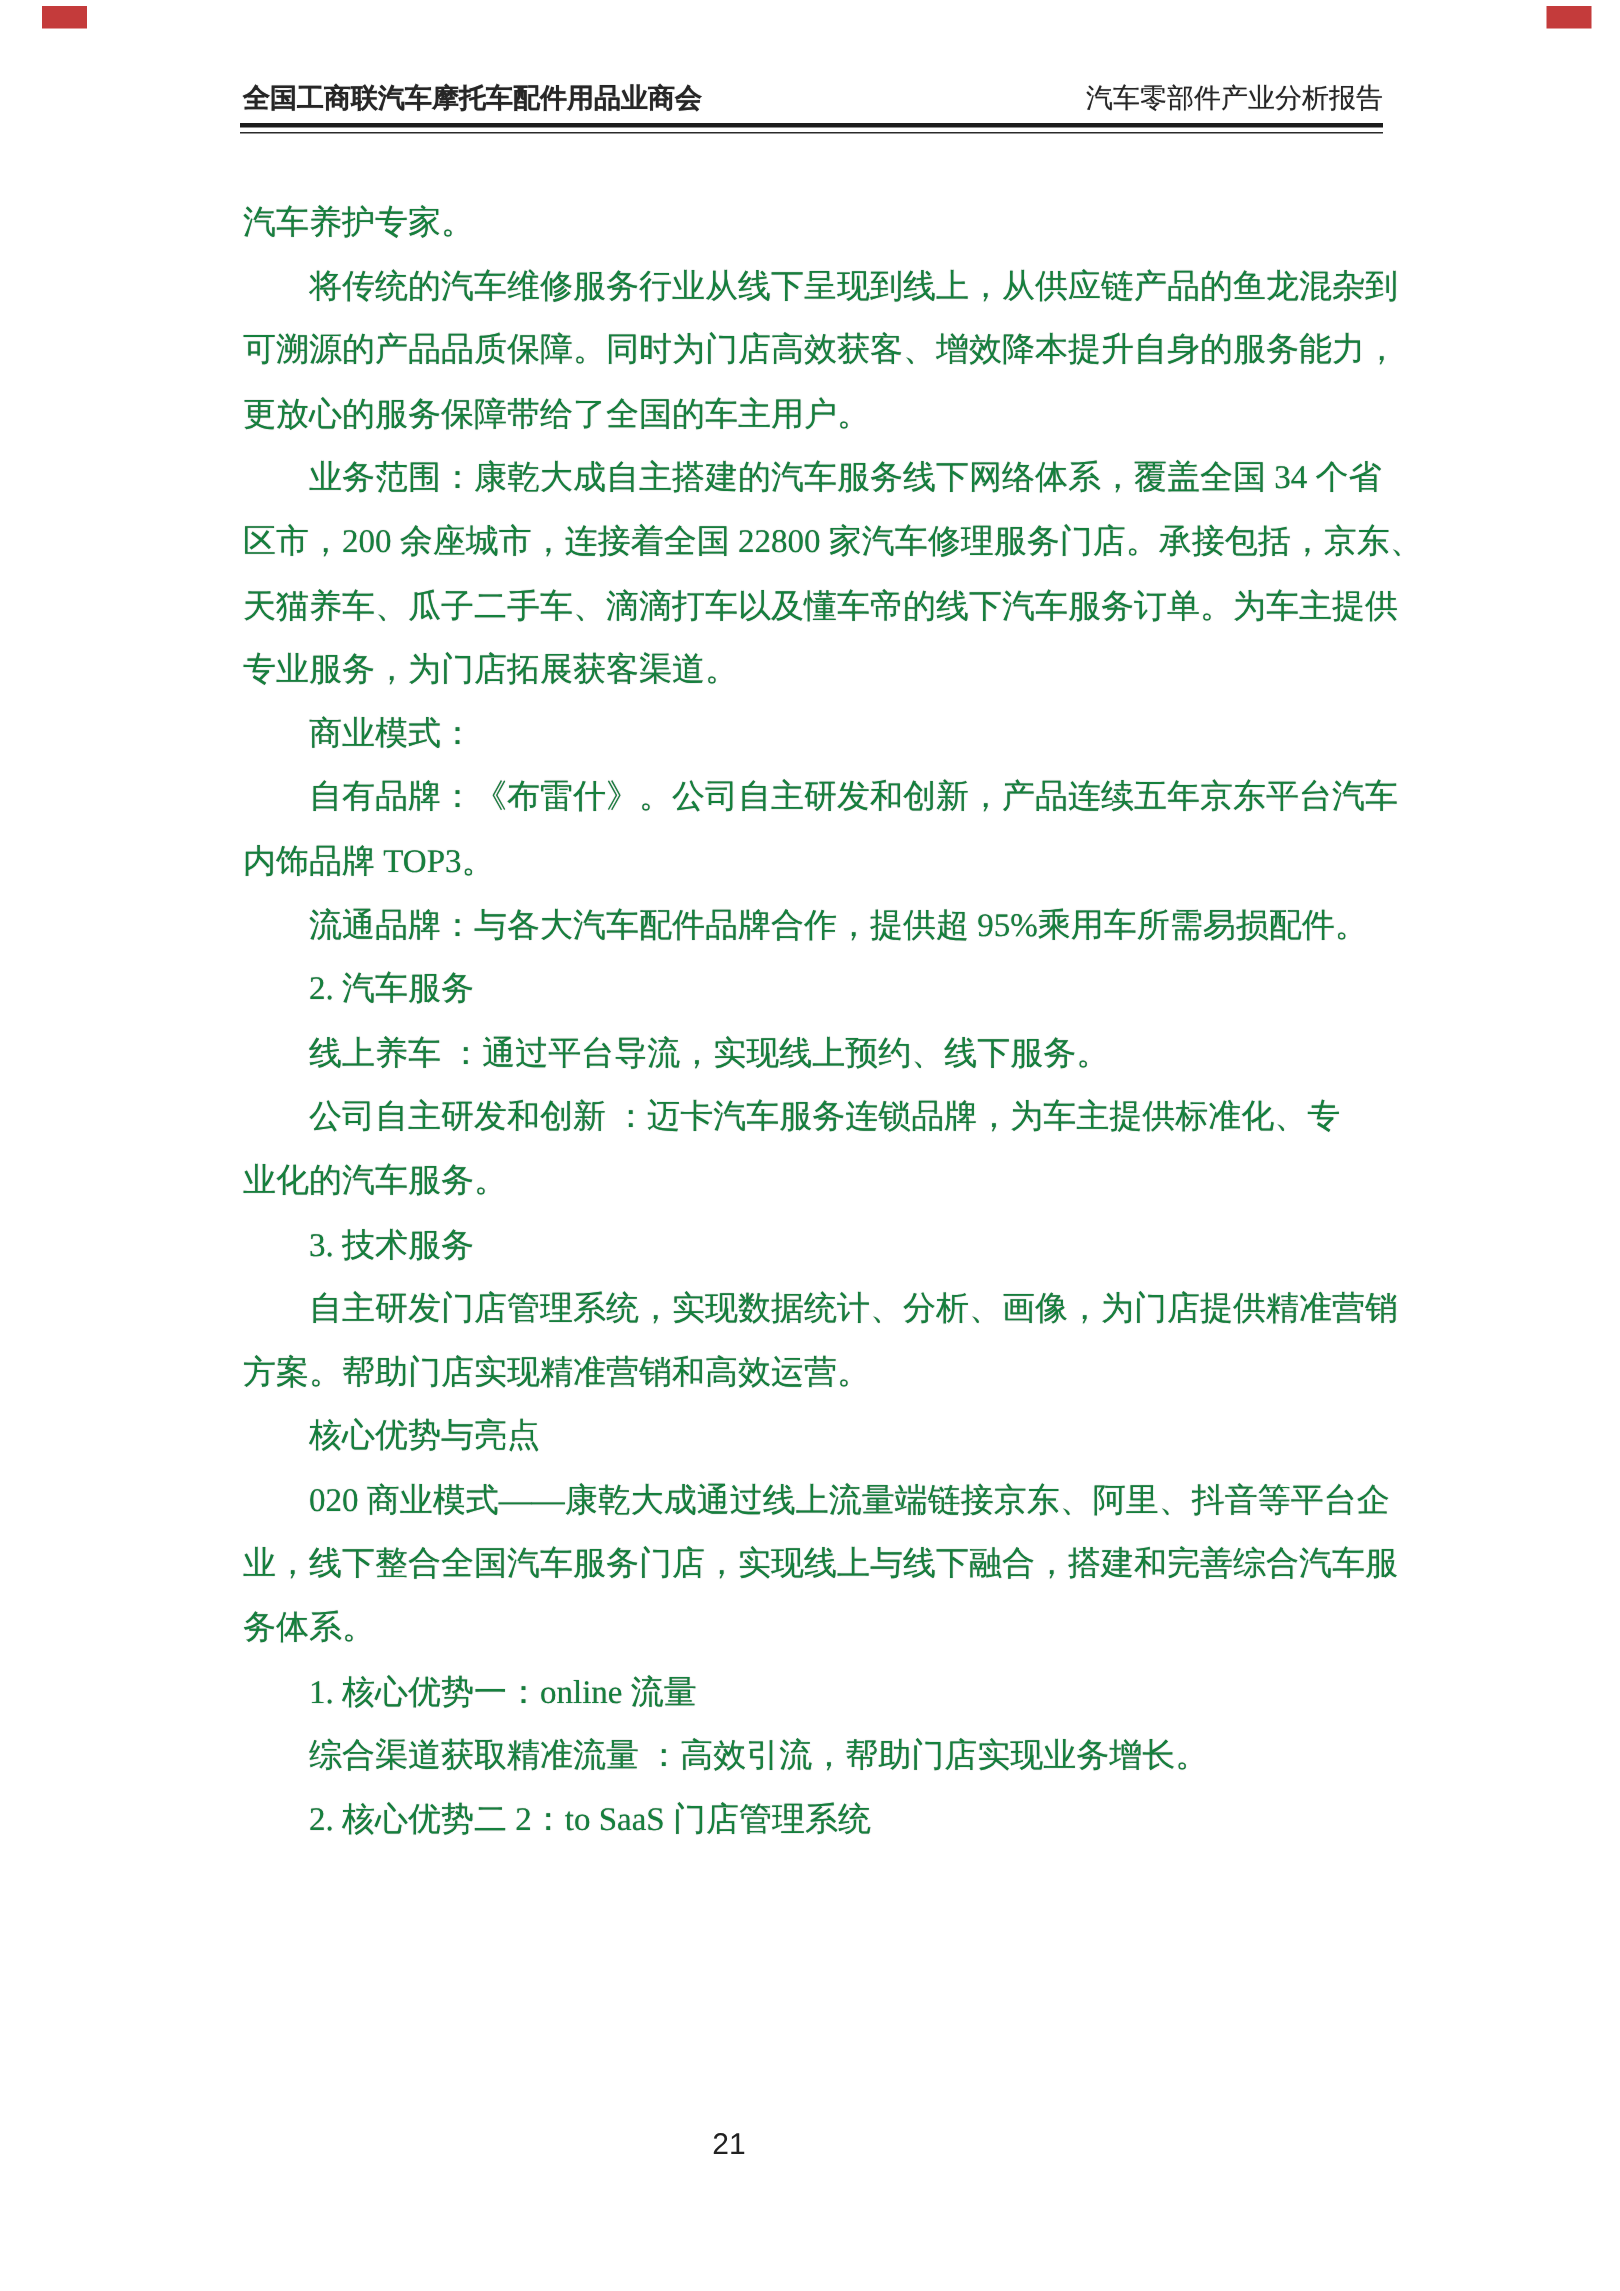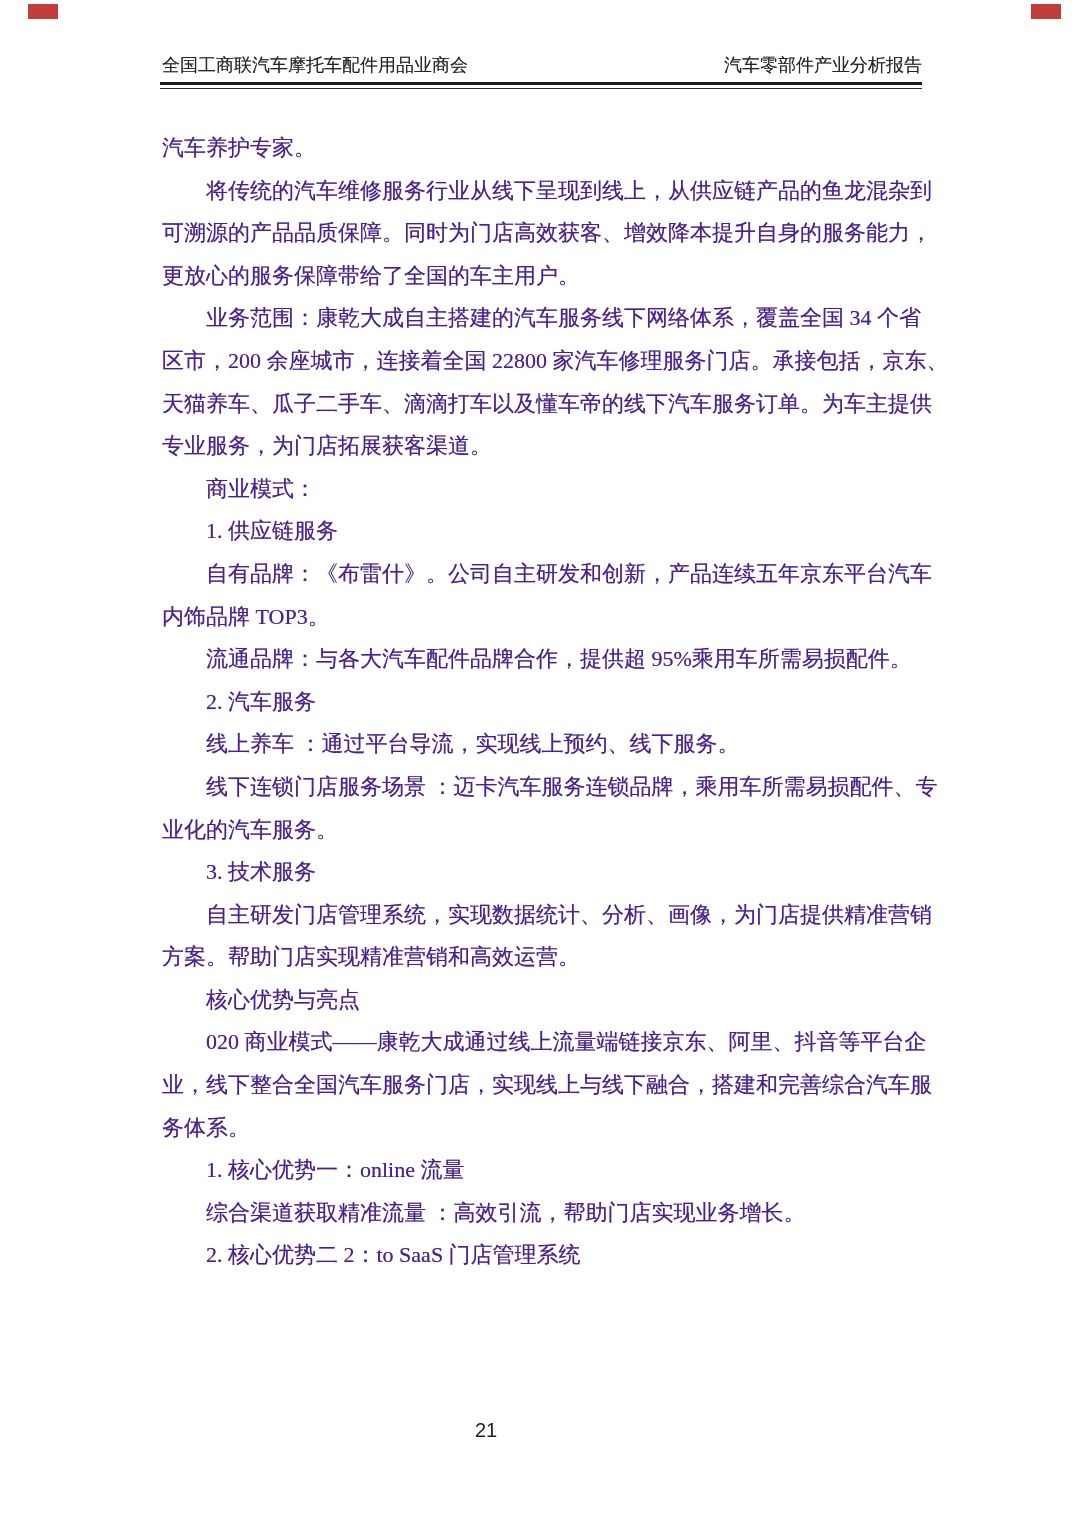--- a/index.html
+++ b/index.html
@@ -32,21 +32,21 @@
     position: absolute;
     left: 162px;
     top: 50px;
     width: 760px;
     height: 30px;
     font-size: 18px;
     line-height: 30px;
     color: #262626;
     text-shadow: 0 0 0.6px rgba(0,0,0,.45);
   }
-  .hdr .hdr-left  { float: left;  white-space: nowrap; }
+  .hdr .hdr-left  { float: left;  white-space: nowrap; font-weight: bold; }
   .hdr .hdr-right { float: right; white-space: nowrap; text-align: right; }
 
   .rule-thick {
     position: absolute;
     left: 160px;
     top: 82px;
     width: 762px;
     height: 3px;
     background: #1c1c1c;
   }
@@ -59,21 +59,21 @@
     background: #2b2b2b;
   }
 
   
   .body-text {
     position: absolute;
     left: 162px;
     top: 127px;
     width: 760px;
     font-size: 22px;
-    color: #4c1d95;
+    color: #15803d;
     text-shadow: 0 0 0.7px rgba(0,0,0,.5);
   }
   .body-text .line {
     height: 42.6px;
     line-height: 42.6px;
     white-space: nowrap;
   }
   .body-text .line.indent {
     padding-left: 44px;
   }
@@ -109,27 +109,26 @@
   <main class="body-text">
       <div class="line">汽车养护专家。</div>
       <div class="line indent">将传统的汽车维修服务行业从线下呈现到线上，从供应链产品的鱼龙混杂到</div>
       <div class="line">可溯源的产品品质保障。同时为门店高效获客、增效降本提升自身的服务能力，</div>
       <div class="line">更放心的服务保障带给了全国的车主用户。</div>
       <div class="line indent">业务范围：康乾大成自主搭建的汽车服务线下网络体系，覆盖全国 34 个省</div>
       <div class="line">区市，200 余座城市，连接着全国 22800 家汽车修理服务门店。承接包括，京东、</div>
       <div class="line">天猫养车、瓜子二手车、滴滴打车以及懂车帝的线下汽车服务订单。为车主提供</div>
       <div class="line">专业服务，为门店拓展获客渠道。</div>
       <div class="line indent">商业模式：</div>
-      <div class="line indent">1. 供应链服务</div>
       <div class="line indent">自有品牌：《布雷什》。公司自主研发和创新，产品连续五年京东平台汽车</div>
       <div class="line">内饰品牌 TOP3。</div>
       <div class="line indent">流通品牌：与各大汽车配件品牌合作，提供超 95%乘用车所需易损配件。</div>
       <div class="line indent">2. 汽车服务</div>
       <div class="line indent">线上养车 ：通过平台导流，实现线上预约、线下服务。</div>
-      <div class="line indent">线下连锁门店服务场景 ：迈卡汽车服务连锁品牌，乘用车所需易损配件、专</div>
+      <div class="line indent">公司自主研发和创新 ：迈卡汽车服务连锁品牌，为车主提供标准化、专</div>
       <div class="line">业化的汽车服务。</div>
       <div class="line indent">3. 技术服务</div>
       <div class="line indent">自主研发门店管理系统，实现数据统计、分析、画像，为门店提供精准营销</div>
       <div class="line">方案。帮助门店实现精准营销和高效运营。</div>
       <div class="line indent">核心优势与亮点</div>
       <div class="line indent">020 商业模式——康乾大成通过线上流量端链接京东、阿里、抖音等平台企</div>
       <div class="line">业，线下整合全国汽车服务门店，实现线上与线下融合，搭建和完善综合汽车服</div>
       <div class="line">务体系。</div>
       <div class="line indent">1. 核心优势一：online 流量</div>
       <div class="line indent">综合渠道获取精准流量 ：高效引流，帮助门店实现业务增长。</div>

